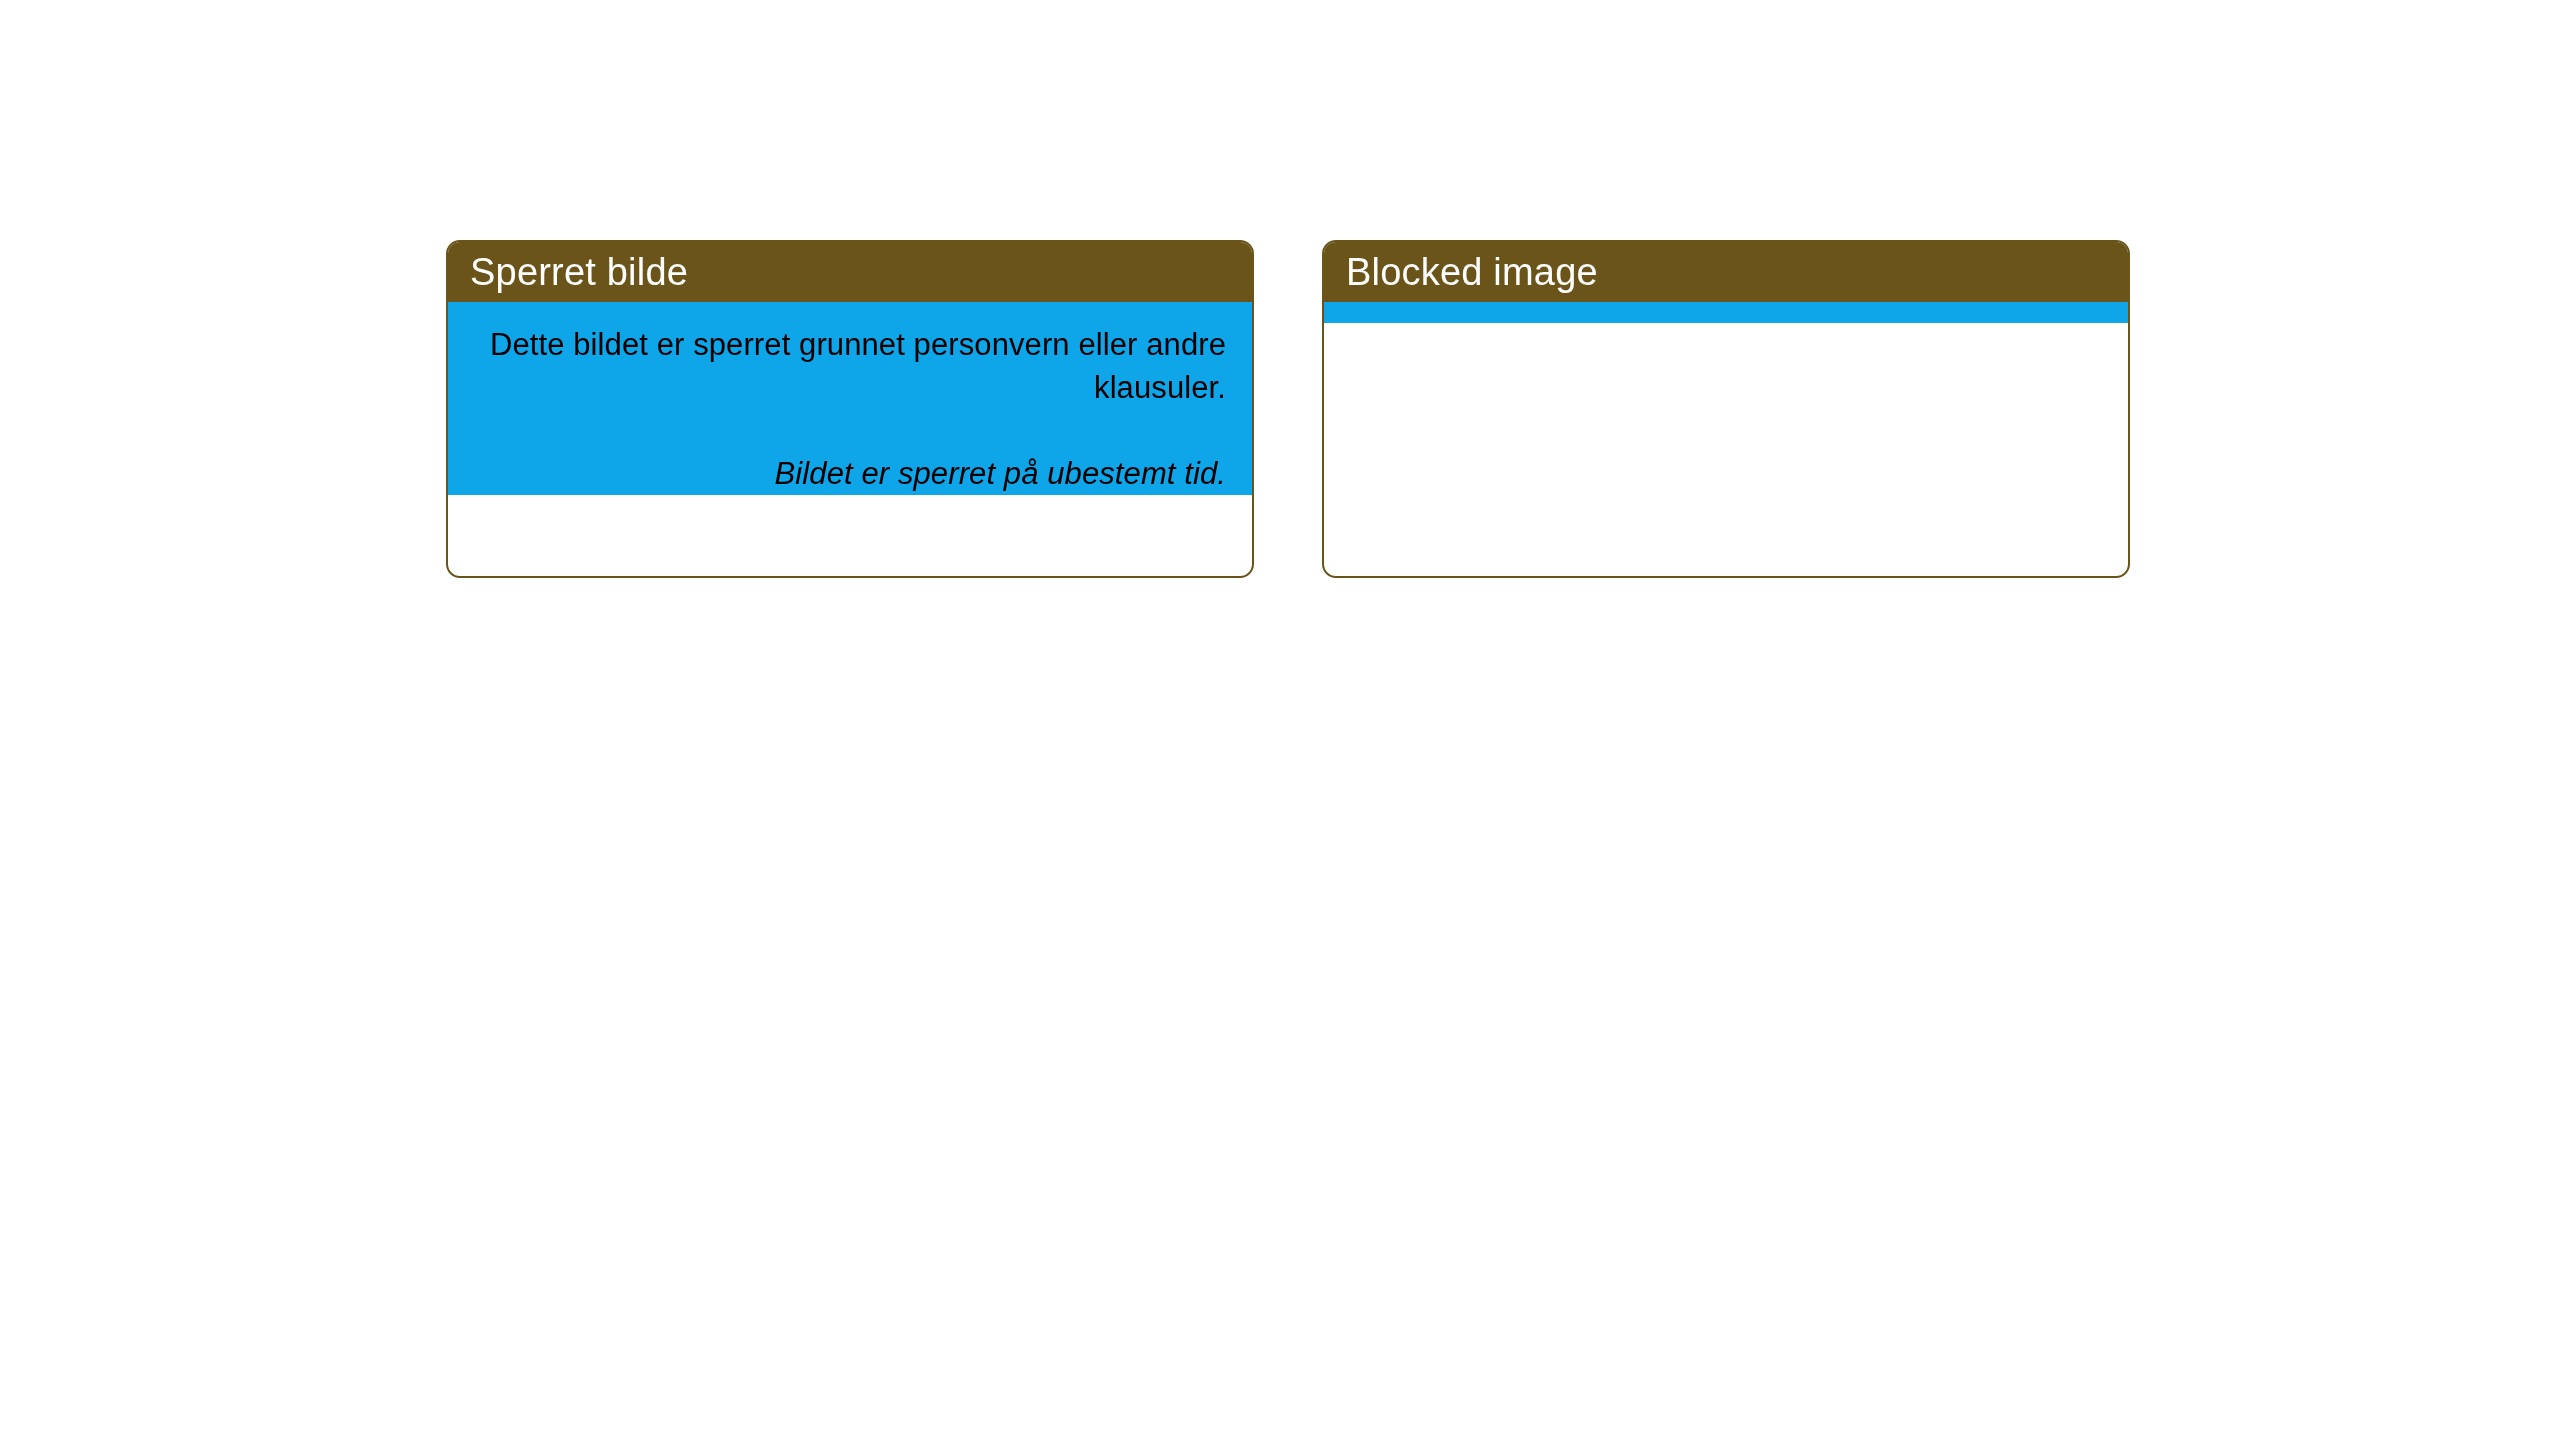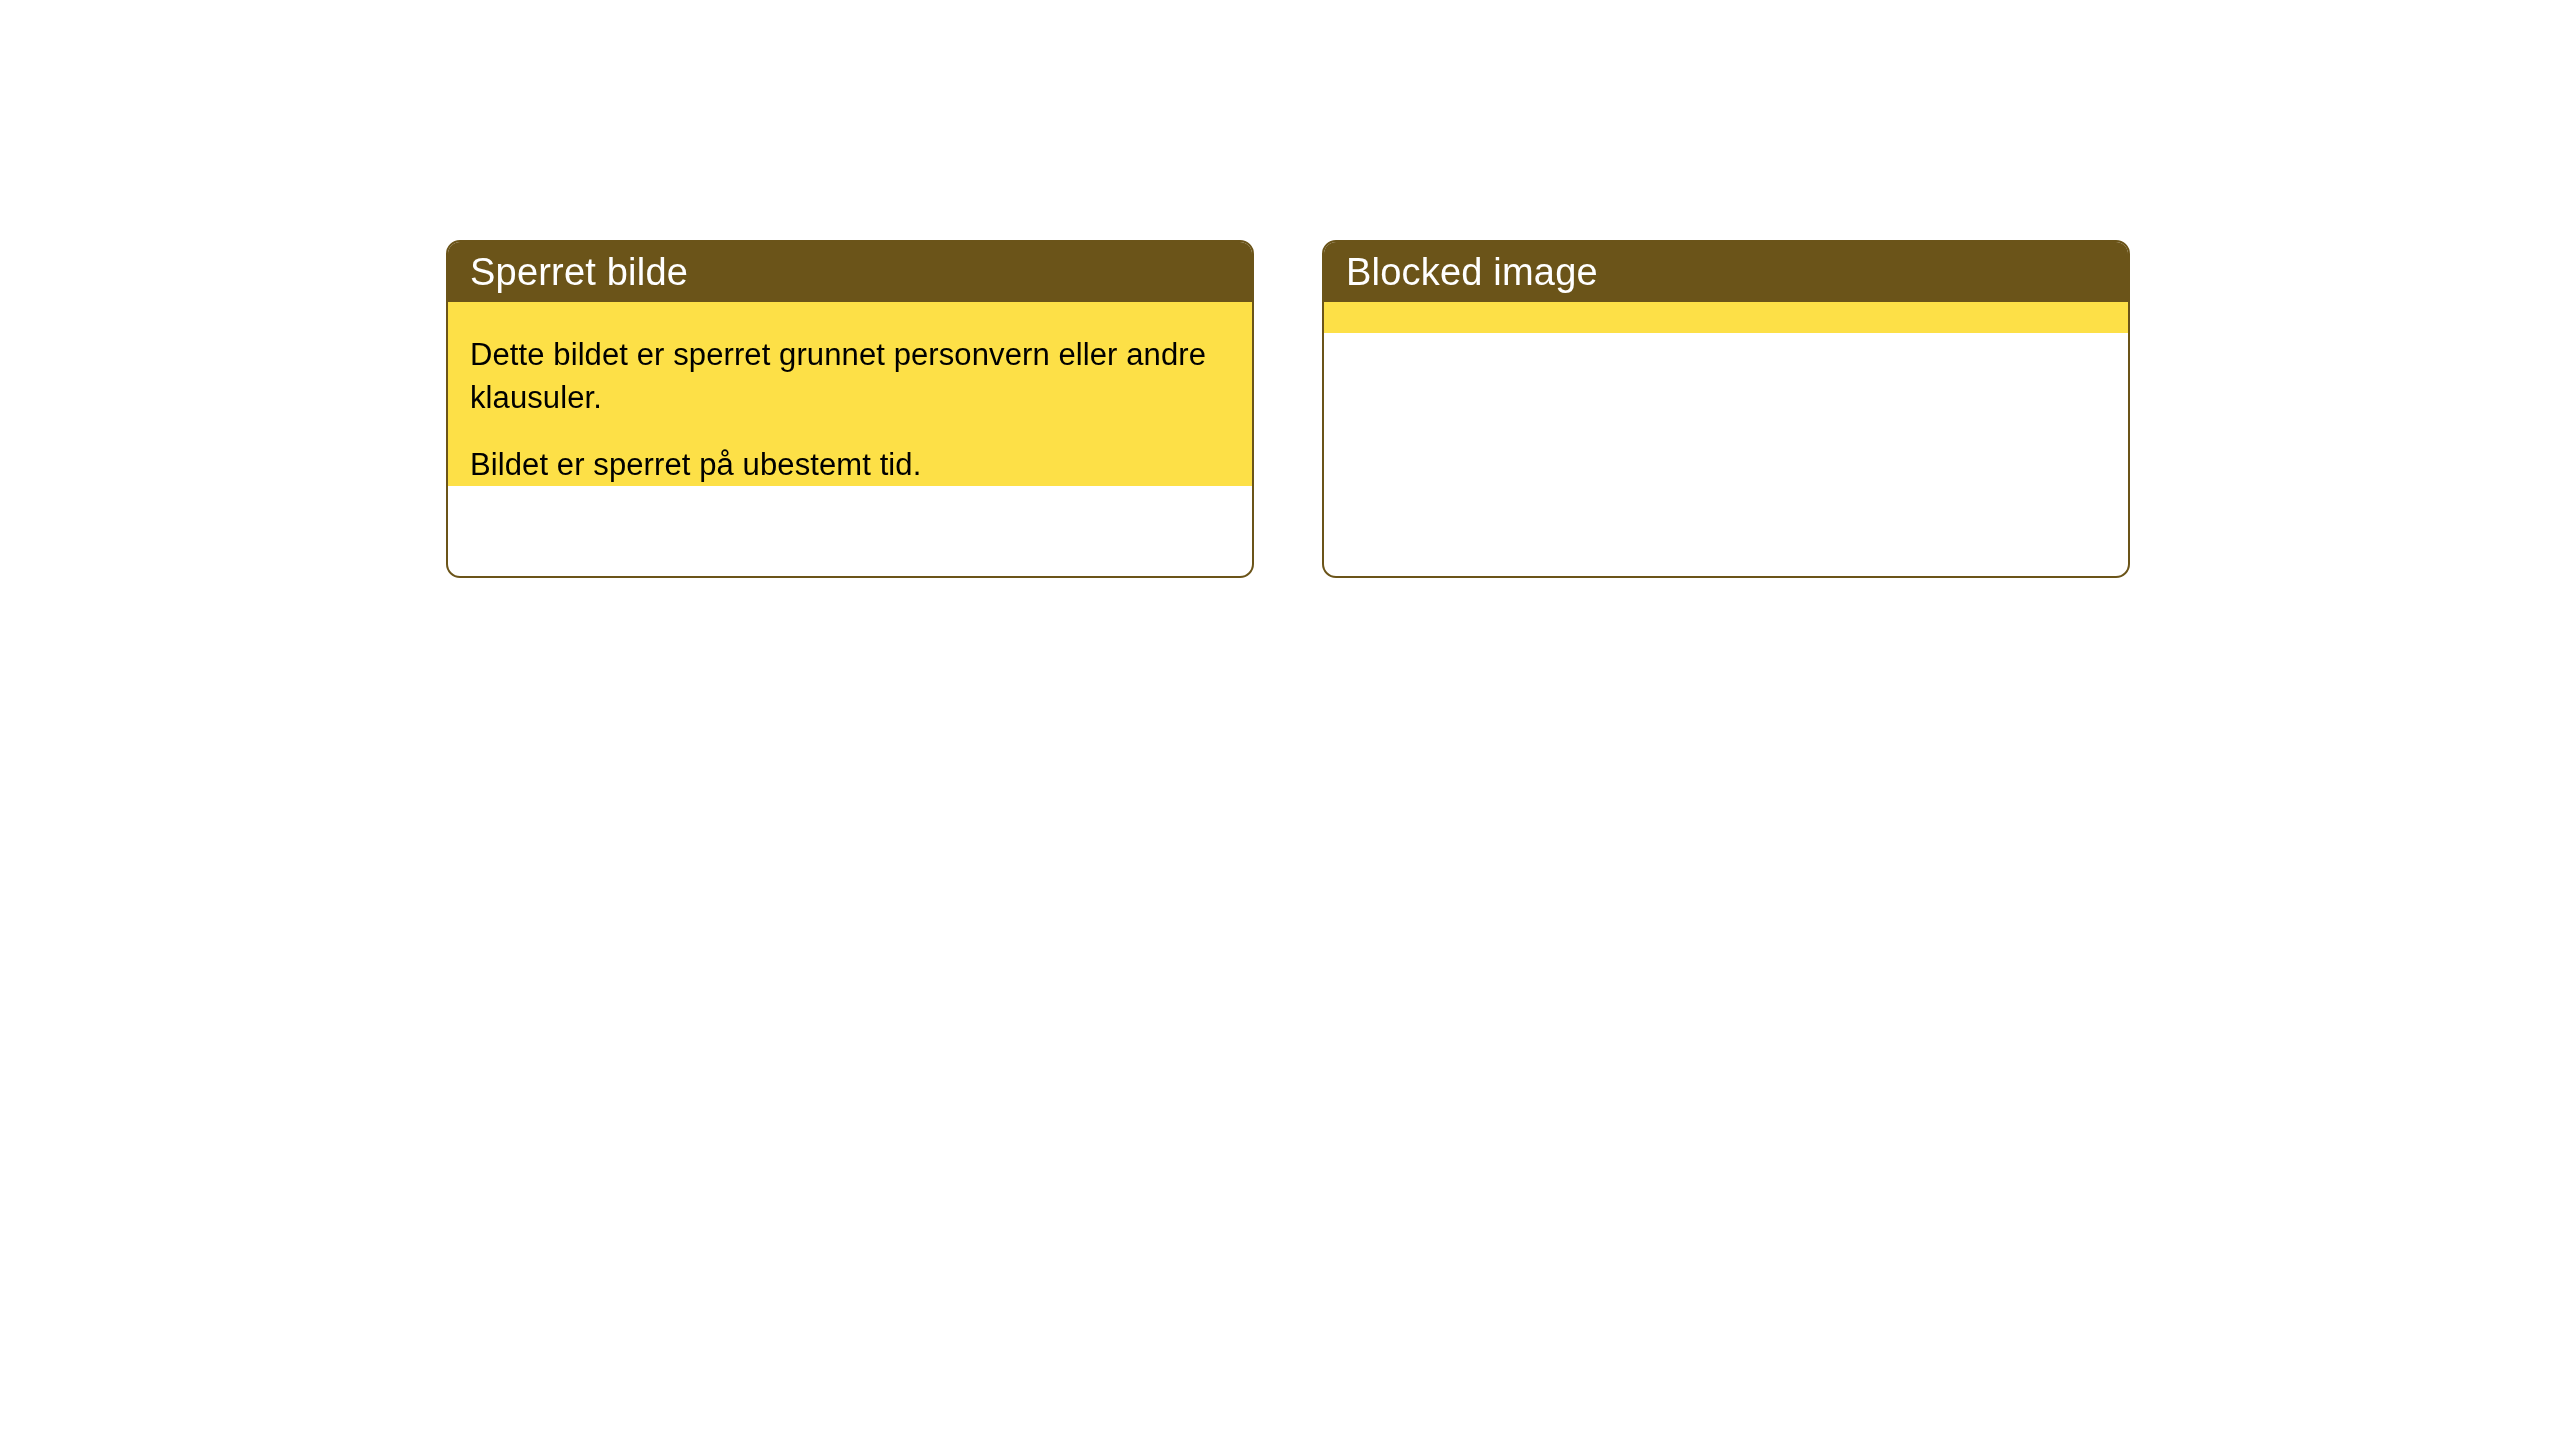--- a/index.html
+++ b/index.html
@@ -61,36 +61,38 @@
     font-family: "Liberation Sans", sans-serif;
     font-size: 38px;
     font-weight: 400;
     line-height: 1;
     letter-spacing: 0.2px;
     white-space: nowrap;
   }
 
   .card-body {
     box-sizing: border-box;
-    padding: 31px 26px 0 22px;
-    background: #fde047;
+    padding: 21px 26px 0 22px;
+    background: #0ea5e9;
+    text-align: right;
   }
 
   .card-paragraph {
     margin: 0;
     color: #000000;
     font-family: "Liberation Sans", sans-serif;
     font-size: 31px;
     font-weight: 400;
     line-height: 43px;
     letter-spacing: 0.1px;
   }
 
   .card-paragraph + .card-paragraph {
-    margin-top: 24px;
+    margin-top: 43px;
+    font-style: italic;
   }
 </style>
 </head>
 <body>
 
 <div id="stage">
 
   <section class="card card--no">
     <div class="card-header">
       <span class="card-title">Sperret bilde</span>

